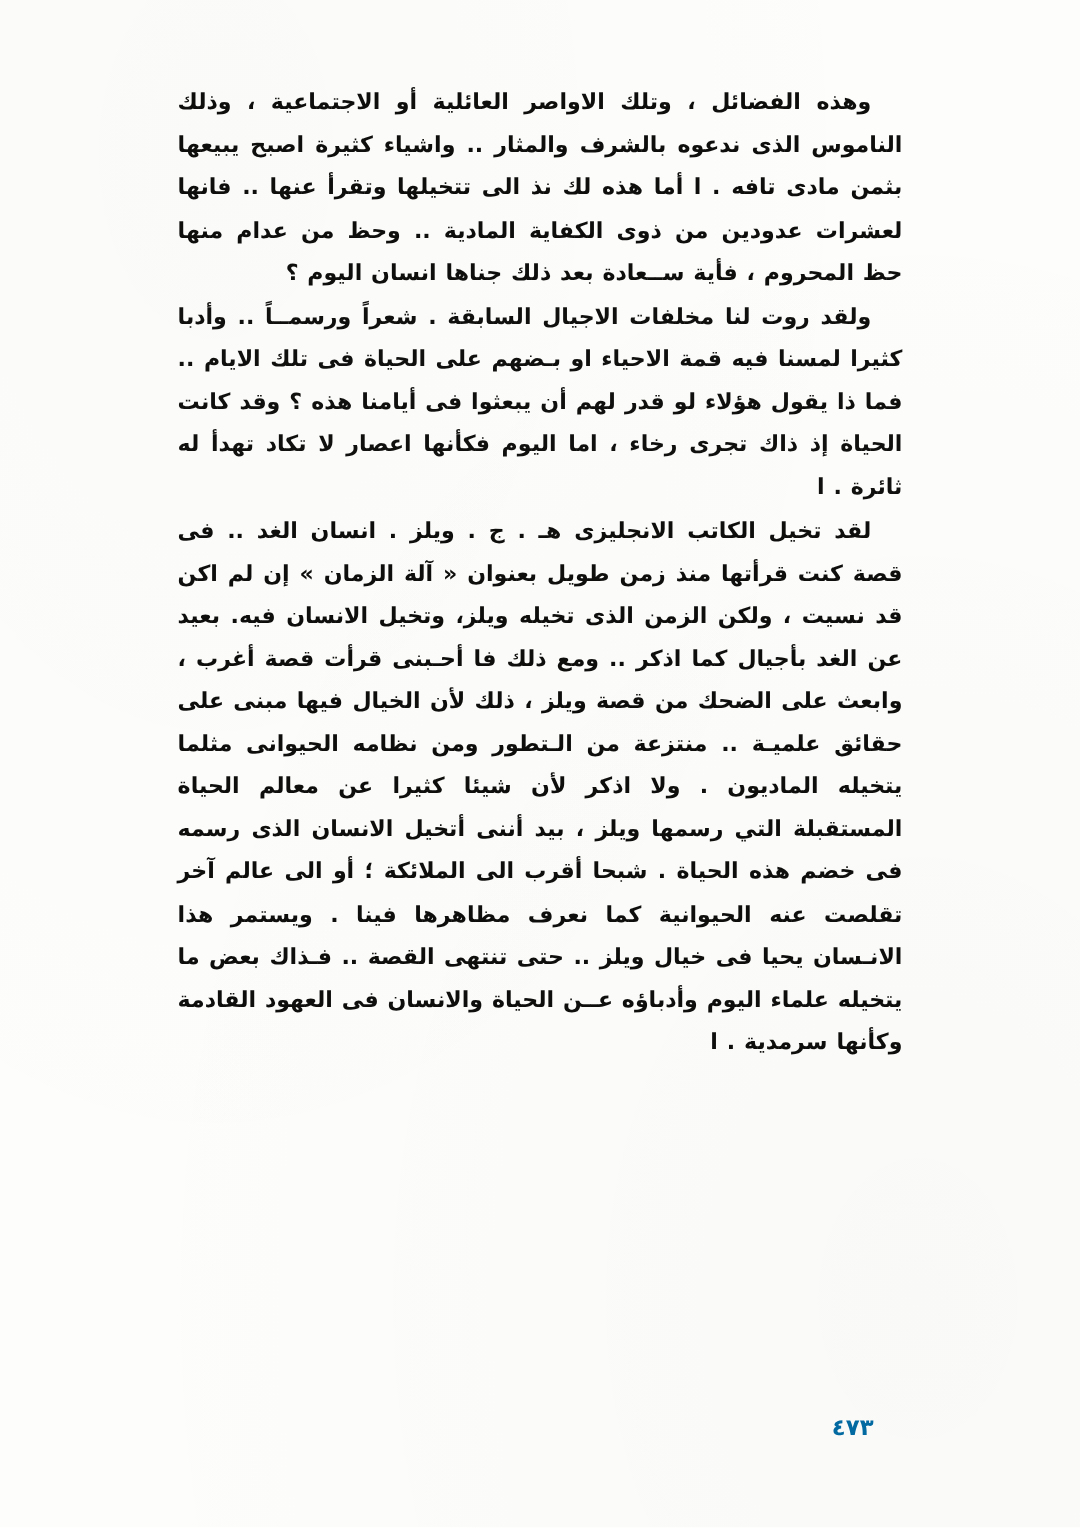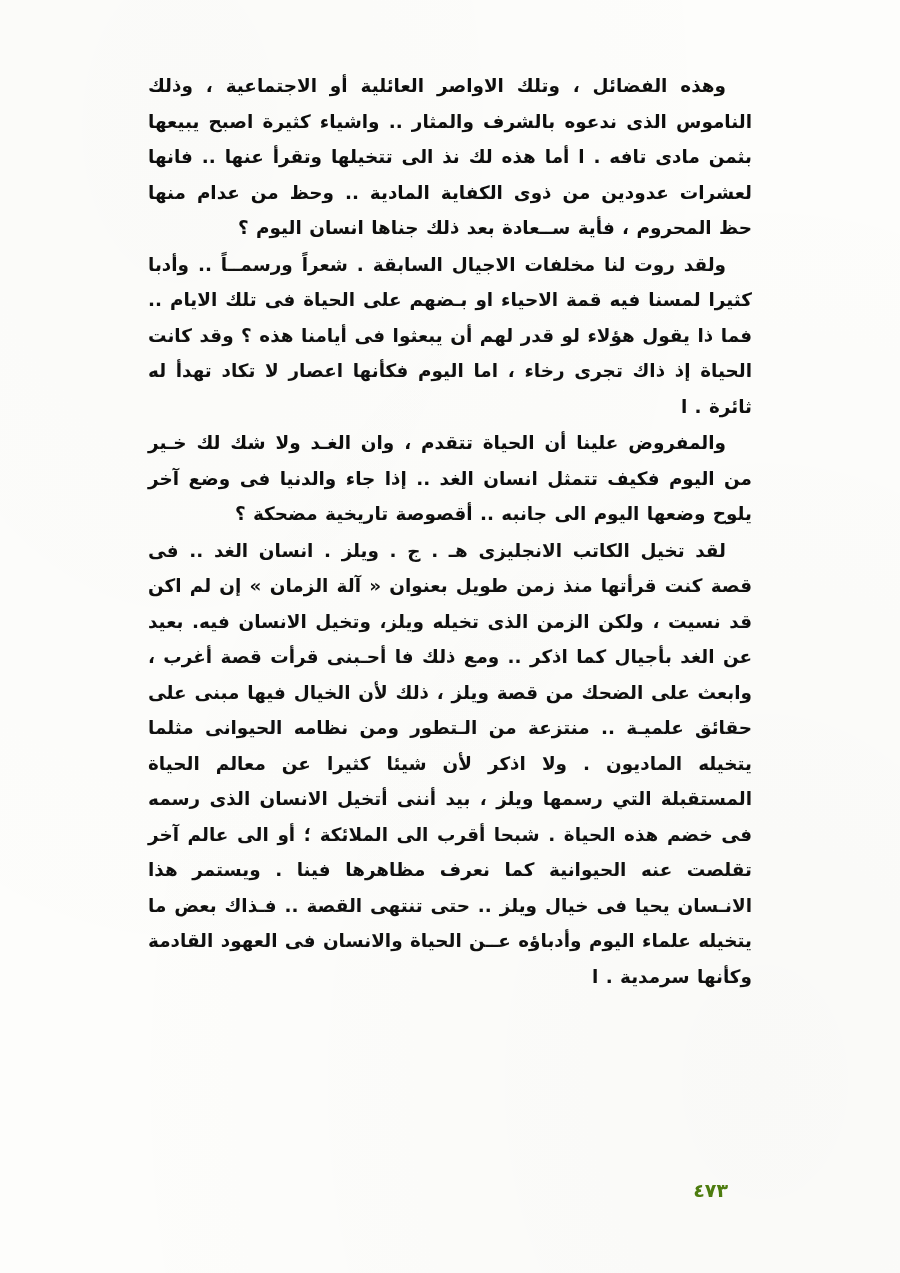--- a/index.html
+++ b/index.html
@@ -49,34 +49,33 @@
     text-indent: 26px;
     text-align: justify;
     text-align-last: right;
   }
   .page-number {
     position: absolute;
     bottom: 72px;
     right: 172px;
     font-size: 19px;
     font-weight: 700;
-    color: #4d7c0f;
+    color: #0369a1;
     letter-spacing: 1px;
     direction: rtl;
   }
   
   .text-column p:nth-child(odd) { filter: contrast(1.02); }
 </style>
 </head>
 <body>
 
 <div class="page">
 
   <div class="text-column">
     <p class="para">وهذه الفضائل ، وتلك الاواصر العائلية أو الاجتماعية ، وذلك الناموس الذى ندعوه بالشرف والمثار .. واشياء كثيرة اصبح يبيعها بثمن مادى تافه . ا أما هذه  لك نذ الى تتخيلها وتقرأ عنها .. فانها لعشرات عدودين من ذوى الكفاية المادية .. وحظ من عدام منها حظ المحروم ، فأية ســعادة بعد ذلك جناها انسان اليوم ؟</p>
     <p class="para">ولقد روت لنا مخلفات الاجيال السابقة .  شعراً ورسمــاً .. وأدبا كثيرا لمسنا فيه قمة الاحياء او بـضهم على الحياة فى تلك الايام .. فما ذا يقول هؤلاء لو قدر لهم أن يبعثوا فى أيامنا هذه ؟ وقد كانت الحياة إذ ذاك تجرى رخاء ، اما اليوم فكأنها اعصار لا تكاد تهدأ له ثائرة . ا</p>
-    <p class="para">والمفروض علينا أن الحياة تتقدم ، وان الغـد ولا شك لك خـير من اليوم فكيف تتمثل انسان الغد .. إذا جاء والدنيا فى وضع آخر يلوح وضعها اليوم الى جانبه .. أقصوصة تاريخية مضحكة  ؟</p>
     <p class="para">لقد تخيل الكاتب الانجليزى هـ . ج . ويلز .  انسان الغد .. فى قصة كنت قرأتها منذ زمن طويل بعنوان « آلة الزمان » إن لم اكن قد نسيت ، ولكن الزمن الذى تخيله ويلز، وتخيل الانسان فيه. بعيد عن الغد بأجيال كما اذكر .. ومع ذلك فا أحـبنى قرأت قصة أغرب ، وابعث على الضحك من قصة ويلز ، ذلك لأن الخيال فيها مبنى على حقائق علميـة .. منتزعة من الـتطور ومن نظامه الحيوانى مثلما يتخيله الماديون . ولا اذكر  لأن شيئا كثيرا عن معالم الحياة المستقبلة التي رسمها ويلز ، بيد أننى أتخيل الانسان الذى رسمه فى خضم هذه الحياة .  شبحا أقرب الى الملائكة ؛ أو الى عالم آخر تقلصت عنه الحيوانية كما نعرف مظاهرها فينا . ويستمر هذا الانـسان يحيا فى خيال ويلز .. حتى تنتهى القصة .. فـذاك بعض ما يتخيله علماء اليوم وأدباؤه عــن  الحياة والانسان فى العهود القادمة وكأنها سرمدية . ا</p>
   </div>
 
   <div class="page-number">٤٧٣</div>
 
 </div>
 
 </body></html>

